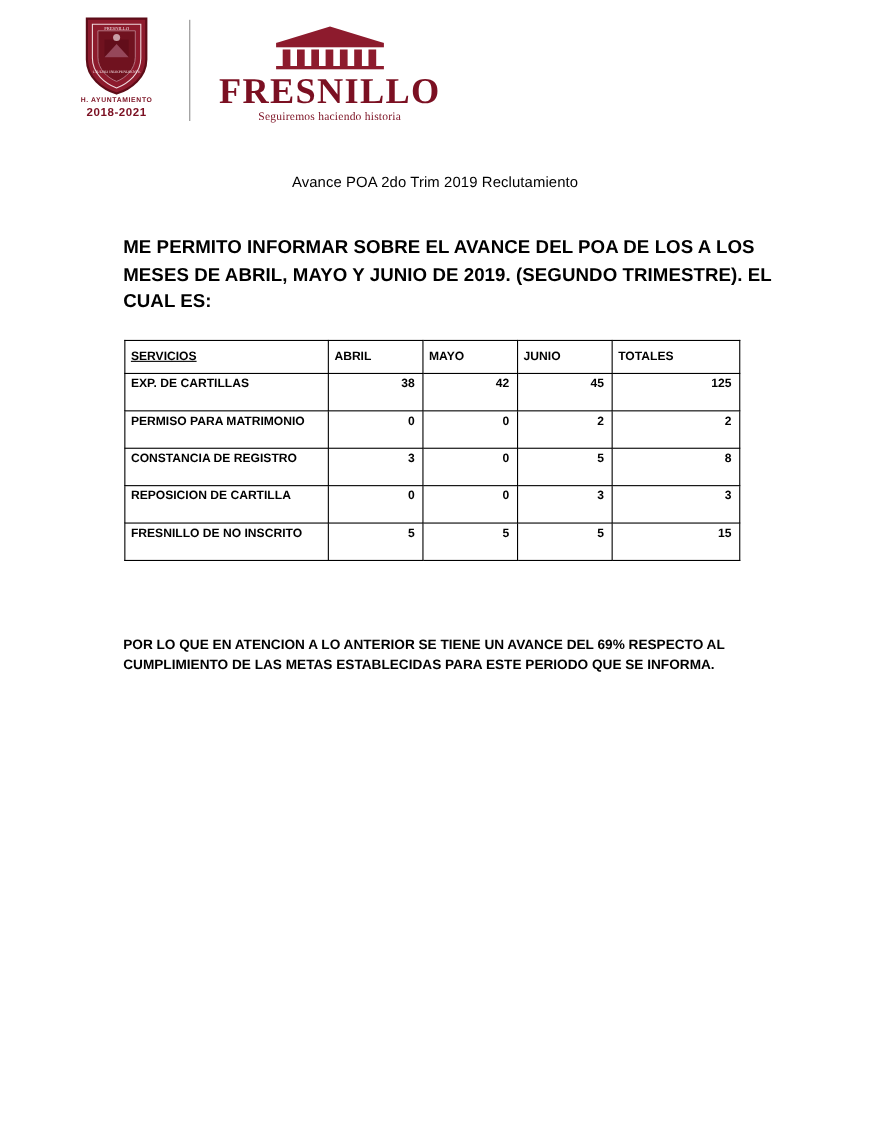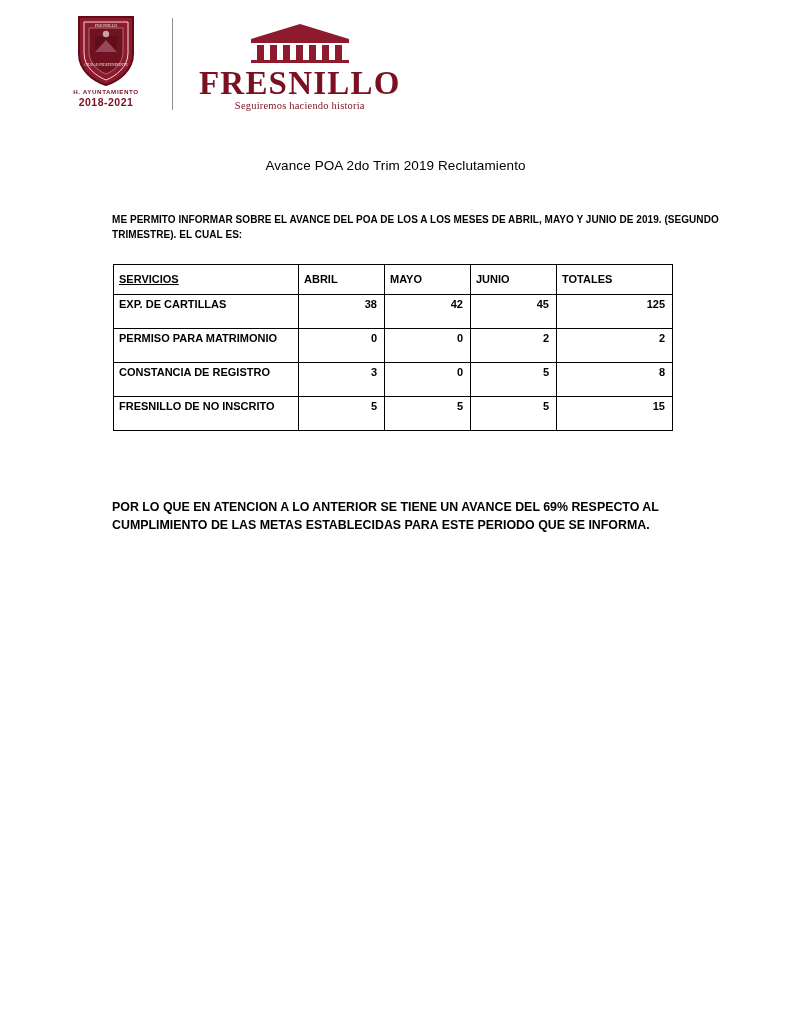--- a/index.html
+++ b/index.html
@@ -81,21 +81,21 @@
     text-align: center;
     font-size: 13.5px;
     font-weight: normal;
     margin: 48px 0 0 0;
     letter-spacing: 0.1px;
   }
 
   .intro {
     margin: 40px 0 0 112px;
     width: 620px;
-    font-size: 10px;
+    font-size: 17px;
     font-weight: bold;
     line-height: 1.45;
     letter-spacing: 0.05px;
   }
 
   table.poa {
     border-collapse: collapse;
     margin: 22px 0 0 113px;
     width: 559px;
     table-layout: fixed;
@@ -214,20 +214,27 @@
       <td class="num">2</td>
     </tr>
     <tr>
       <td class="serv">CONSTANCIA DE REGISTRO</td>
       <td class="num">3</td>
       <td class="num">0</td>
       <td class="num">5</td>
       <td class="num">8</td>
     </tr>
     <tr>
+      <td class="serv">REPOSICION DE CARTILLA</td>
+      <td class="num">0</td>
+      <td class="num">0</td>
+      <td class="num">3</td>
+      <td class="num">3</td>
+    </tr>
+    <tr>
       <td class="serv">FRESNILLO DE NO INSCRITO</td>
       <td class="num">5</td>
       <td class="num">5</td>
       <td class="num">5</td>
       <td class="num">15</td>
     </tr>
   </tbody>
 </table>
 
 <p class="closing">POR LO QUE EN ATENCION A LO ANTERIOR SE TIENE UN AVANCE DEL 69% RESPECTO AL CUMPLIMIENTO DE LAS METAS ESTABLECIDAS PARA ESTE PERIODO QUE SE INFORMA.</p>

